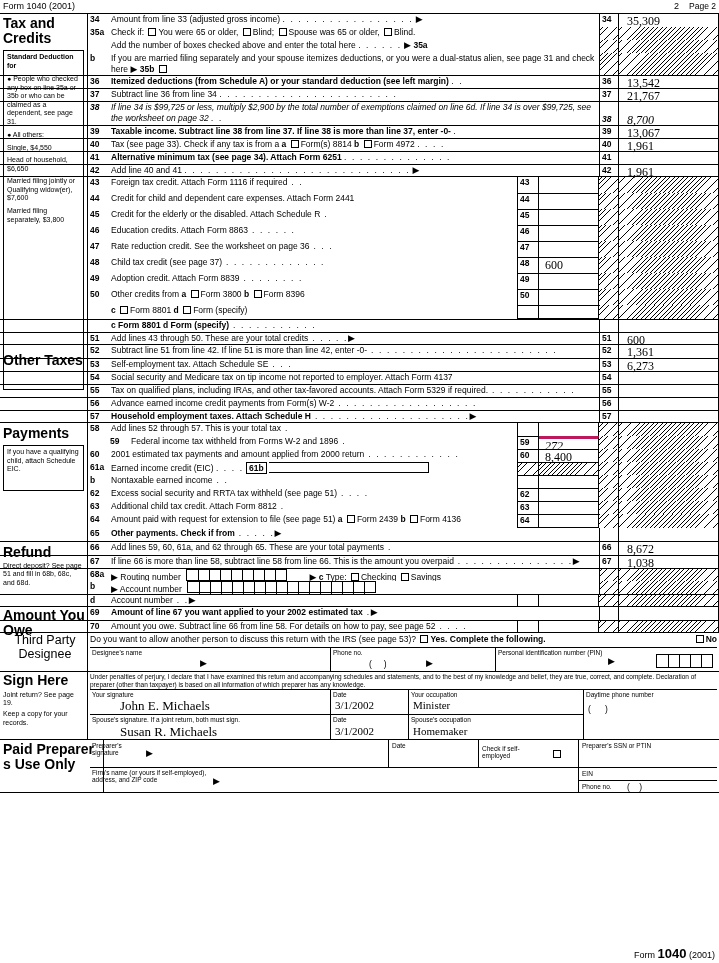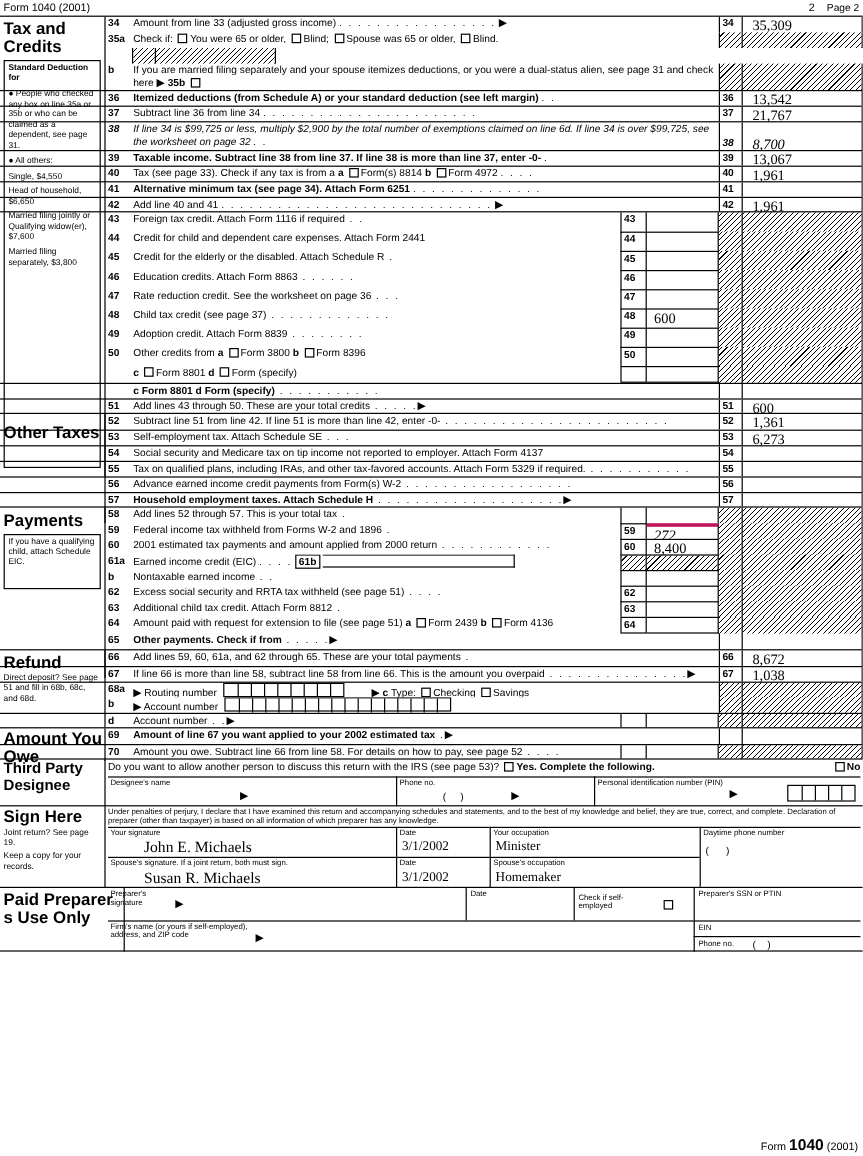--- a/index.html
+++ b/index.html
@@ -112,20 +112,26 @@
         <span class="ckbox"></span><span>Spouse was 65 or older,</span>
         <span class="ckbox"></span><span>Blind.</span>
       </div>
       <div class="amtnum hatch" style="border-right:1px solid #000;"></div>
       <div class="amt hatch"></div>
     </div>
 
     <div class="row" style="height:13px;">
       <div class="leftcol" style="border-right:none;"></div>
       <div class="numcol"></div>
+      <div class="txt">
+        <span>Add the number of boxes checked above and enter the total here</span>
+        <span class="dots"> . . . . . .</span>
+        <span class="arrow">▶</span>
+        <b>35a</b>
+      </div>
       <div class="amtnum hatch" style="border-right:1px solid #000;"></div>
       <div class="amt hatch"></div>
     </div>
 
     <div class="row" style="height:22px;">
       <div class="leftcol" style="border-right:none;"></div>
       <div class="numcol sub">b</div>
       <div class="txt" style="white-space:normal;line-height:1.25;">
         <span>If you are married filing separately and your spouse itemizes deductions, or you were a dual-status alien, see page 31 and check here</span>
         <span class="arrow">▶</span>
@@ -380,21 +386,21 @@
 
     <div class="row" style="height:13px;">
       <div class="leftcol" style="border-right:none;"></div>
       <div class="numcol">58</div>
       <div class="txt"><span>Add lines 52 through 57. This is your total tax</span><span class="dots"> .</span></div>
       <div class="midnum"></div>
       <div class="midamt"><span class="val"></span></div>
       <div class="amtnum hatch" style="border-left:none;border-right:1px solid #000;"></div>
       <div class="amt hatch"></div>
     </div>
-    <div class="row" style="height:13px;">
+    <div class="row" style="height:13px;padding-left:20px;">
       <div class="leftcol" style="border-right:none;"></div>
       <div class="numcol">59</div>
       <div class="txt"><span>Federal income tax withheld from Forms W-2 and 1896</span><span class="dots"> .</span></div>
       <div class="midnum" style="border-top:1px solid #000;">59</div>
       <div class="midamt" style="border-top:3px solid #be185d;font-style:italic;"><span class="val">272</span></div>
       <div class="amtnum hatch" style="border-left:none;border-right:1px solid #000;"></div>
       <div class="amt hatch"></div>
     </div>
     <div class="row" style="height:13px;">
       <div class="leftcol" style="border-right:none;"></div>
@@ -570,21 +576,21 @@
       <div class="numcol">70</div>
       <div class="txt"><span>Amount you owe. Subtract line 66 from line 58. For details on how to pay, see page 52</span><span class="dots"> . . . .</span></div>
       <div class="midnum" style="border-left:1.4px solid #000;"></div>
       <div class="midamt"><span class="val"></span></div>
       <div class="amtnum hatch" style="border-left:none;border-right:1px solid #000;"></div>
       <div class="amt hatch"></div>
     </div>
   </div>
 
   <div style="position:relative;border-bottom:1.4px solid #000;height:39px;">
-    <div style="position:absolute;left:0;top:0;width:88px;height:39px;border-right:1.4px solid #000;font-weight:bold;font-size:12.5px;padding:1px 0 4px 3px;line-height:1.08;">Third Party Designee</div>
+    <div style="position:absolute;left:0;top:0;width:88px;height:39px;border-right:1.4px solid #000;font-weight:normal;font-size:12.5px;padding:1px 0 4px 3px;line-height:1.08;text-align:center;">Third Party Designee</div>
     <div style="position:absolute;left:90px;top:1px;right:2px;">
       <span>Do you want to allow another person to discuss this return with the IRS (see page 53)?</span>
       <span class="ckbox"></span><b>Yes. Complete the following.</b>
       <span style="float:right;"><span class="ckbox"></span><b>No</b></span>
     </div>
     <div style="position:absolute;left:90px;top:14px;width:240px;border-top:1px solid #000;height:25px;">
       <span class="tinylbl" style="position:absolute;left:2px;top:1px;">Designee's name</span>
       <span class="arrow" style="position:absolute;left:110px;top:10px;">▶</span>
     </div>
     <div style="position:absolute;left:330px;top:14px;width:165px;border-top:1px solid #000;border-left:1px solid #000;height:25px;">

